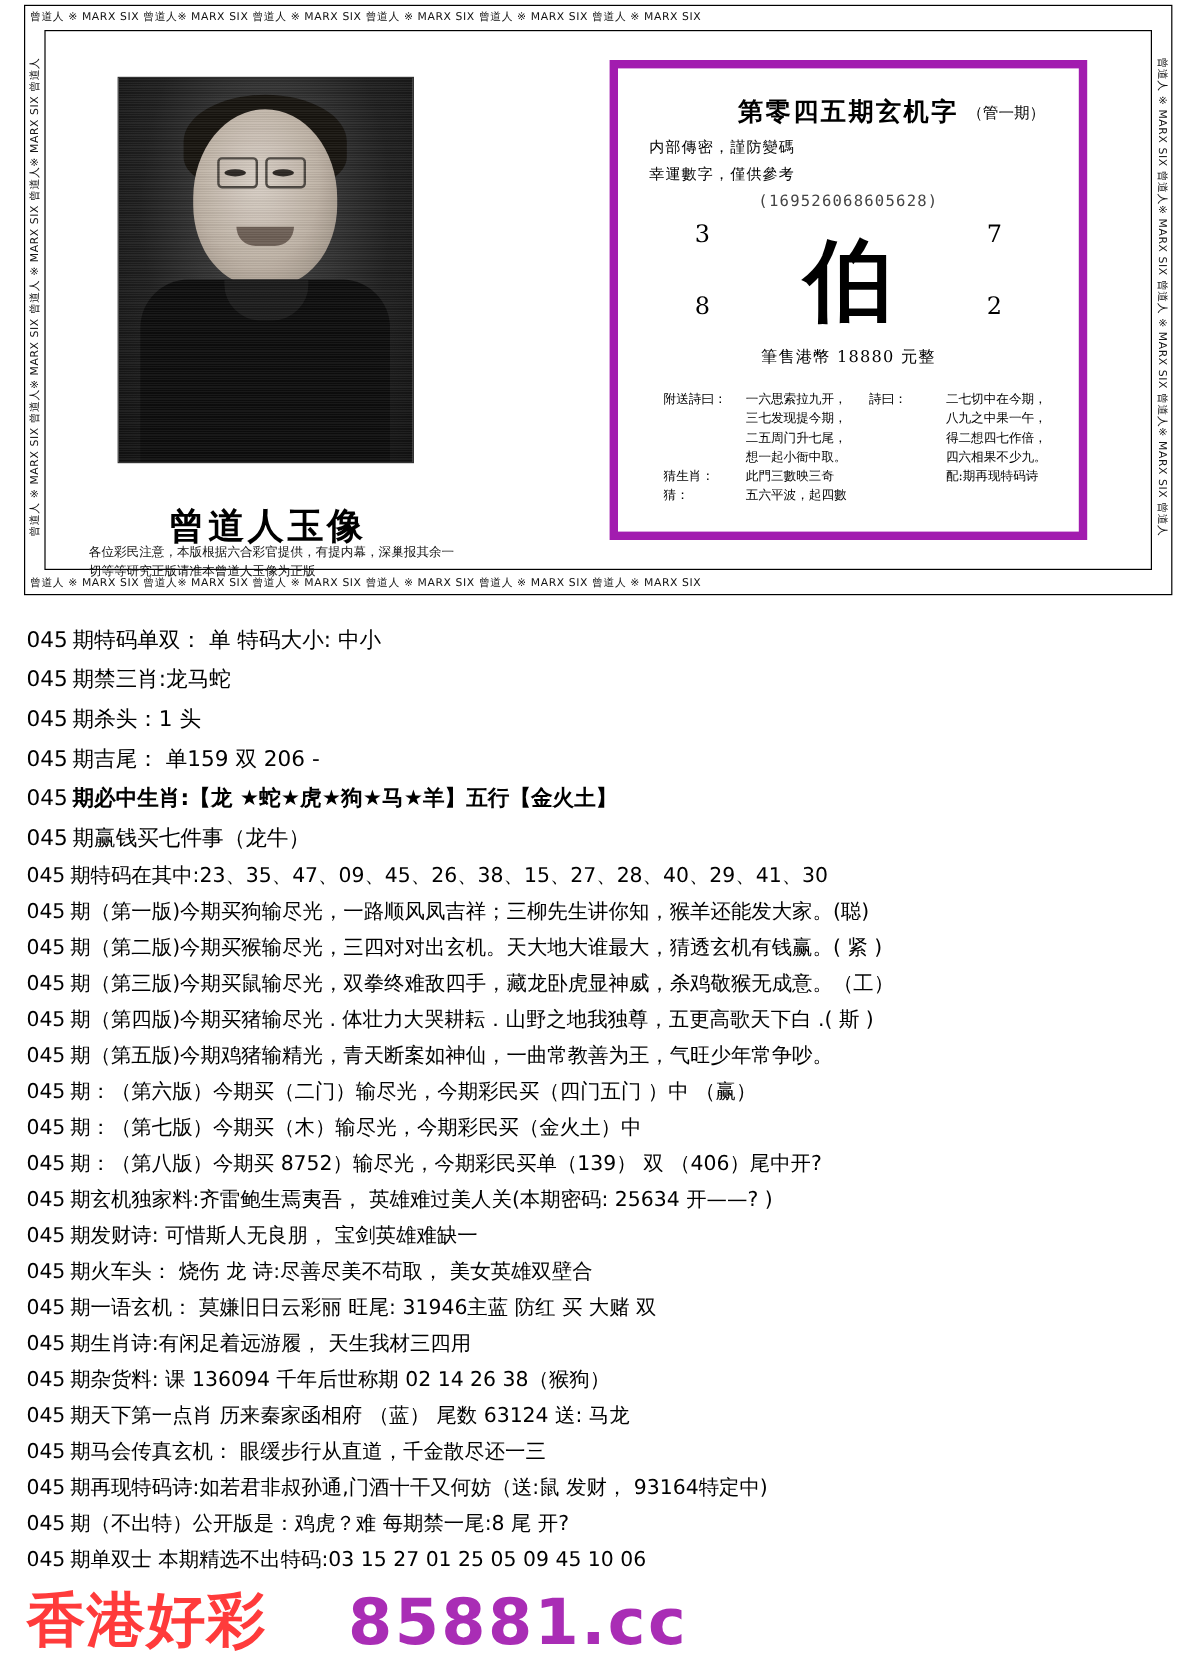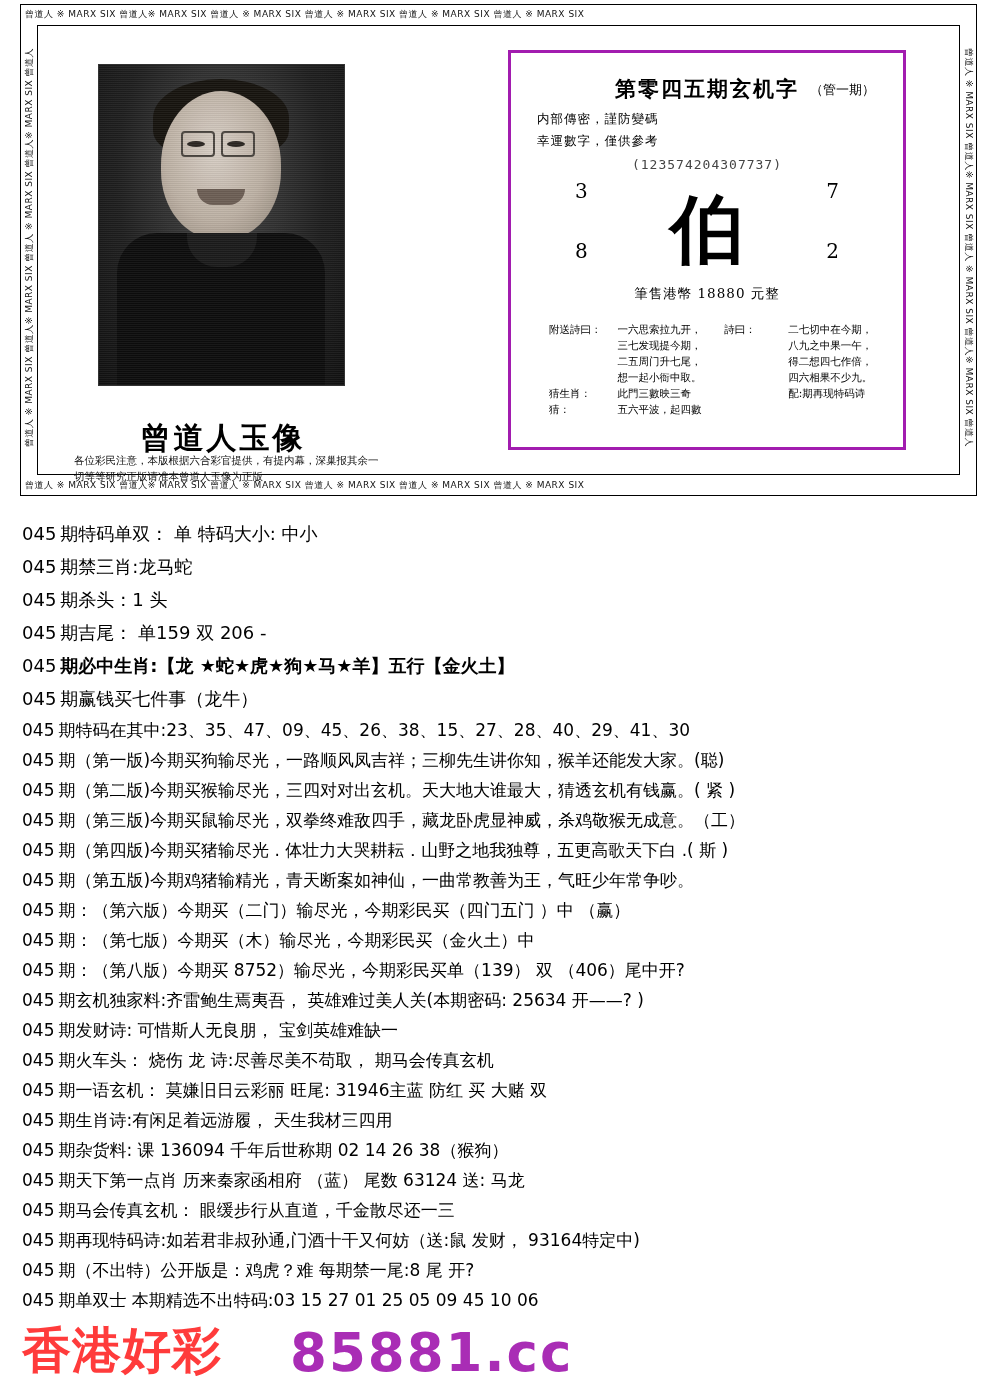--- a/index.html
+++ b/index.html
@@ -31,21 +31,21 @@
   .glass.l{left:82px;} .glass.r{left:122px;}
   .mouth{position:absolute;left:98px;top:124px;width:48px;height:16px;border-radius:0 0 26px 26px;background:#6d5f55;}
   .body{position:absolute;left:18px;top:168px;width:208px;height:154px;border-radius:40px 40px 0 0;background:#0d0d0d;}
   .collar{position:absolute;left:88px;top:168px;width:70px;height:34px;background:#1b1b1b;border-radius:0 0 30px 30px;}
 
   .photo-caption{position:absolute;left:40px;top:366px;width:290px;text-align:center;font-size:30px;font-weight:bold;
      font-family:"DejaVu Serif","Liberation Serif",serif;letter-spacing:3px;margin-top:26px;}
   .photo-note{position:absolute;left:36px;top:426px;width:305px;font-size:10.5px;line-height:16px;color:#111;}
 
   
-  .ticket{position:absolute;left:470px;top:24px;width:398px;height:400px;border:3px solid #a21caf;box-sizing:border-box;}
+  .ticket{position:absolute;left:470px;top:24px;width:398px;height:400px;border:7px solid #a21caf;box-sizing:border-box;}
   .ticket-title{position:absolute;left:0;top:22px;width:100%;text-align:center;font-size:21px;font-weight:bold;
      font-family:"DejaVu Serif","Liberation Serif",serif;letter-spacing:2px;}
   .ticket-issue{position:absolute;right:28px;top:28px;font-size:13px;font-family:"DejaVu Serif","Liberation Serif",serif;}
   .t-line{position:absolute;left:26px;font-size:12.5px;font-family:"DejaVu Serif","Liberation Serif",serif;letter-spacing:1px;}
   .t-l1{top:58px;} .t-l2{top:80px;}
   .t-nums{position:absolute;left:0;top:104px;width:100%;text-align:center;font-size:13px;color:#444;
      font-family:"DejaVu Sans Mono","Liberation Mono",monospace;letter-spacing:1px;}
   .bignum{position:absolute;font-size:20px;font-family:"DejaVu Serif","Liberation Serif",serif;}
   .bn-tl{left:64px;top:126px;} .bn-tr{right:64px;top:126px;}
   .bn-bl{left:64px;top:186px;} .bn-br{right:64px;top:186px;}
@@ -98,21 +98,21 @@
     </div>
 
     <div class="photo-caption">曾道人玉像</div>
     <div class="photo-note">各位彩民注意，本版根据六合彩官提供，有提内幕，深巢报其余一切等等研究正版请准本曾道人玉像为正版</div>
 
     <div class="ticket">
       <div class="ticket-title">第零四五期玄机字</div>
       <div class="ticket-issue">（管一期）</div>
       <div class="t-line t-l1">内部傳密，謹防變碼</div>
       <div class="t-line t-l2">幸運數字，僅供參考</div>
-      <div class="t-nums">(123574204307737)</div>
+      <div class="t-nums">(169526068605628)</div>
 
       <div class="bignum bn-tl">3</div>
       <div class="bignum bn-tr">7</div>
       <div class="bignum bn-bl">8</div>
       <div class="bignum bn-br">2</div>
       <div class="bigchar">伯</div>
       <div class="price">筆售港幣 18880 元整</div>
 
       <div class="poemwrap">
         <table>
@@ -226,21 +226,21 @@
   <div class="row mid">
     <span class="idx">045</span>
     <span class="txt">期玄机独家料:齐雷鲍生焉夷吾， 英雄难过美人关(本期密码: 25634     开——? )</span>
   </div>
   <div class="row mid">
     <span class="idx">045</span>
     <span class="txt">期发财诗: 可惜斯人无良朋， 宝剑英雄难缺一</span>
   </div>
   <div class="row mid">
     <span class="idx">045</span>
-    <span class="txt">期火车头： 烧伤 龙 诗:尽善尽美不苟取， 期马会传真玄机</span>
+    <span class="txt">期火车头： 烧伤 龙 诗:尽善尽美不苟取， 美女英雄双壁合</span>
   </div>
   <div class="row mid">
     <span class="idx">045</span>
     <span class="txt">期一语玄机： 莫嫌旧日云彩丽  旺尾: 31946主蓝  防红 买 大赌 双</span>
   </div>
   <div class="row mid">
     <span class="idx">045</span>
     <span class="txt">期生肖诗:有闲足着远游履， 天生我材三四用</span>
   </div>
   <div class="row mid">

